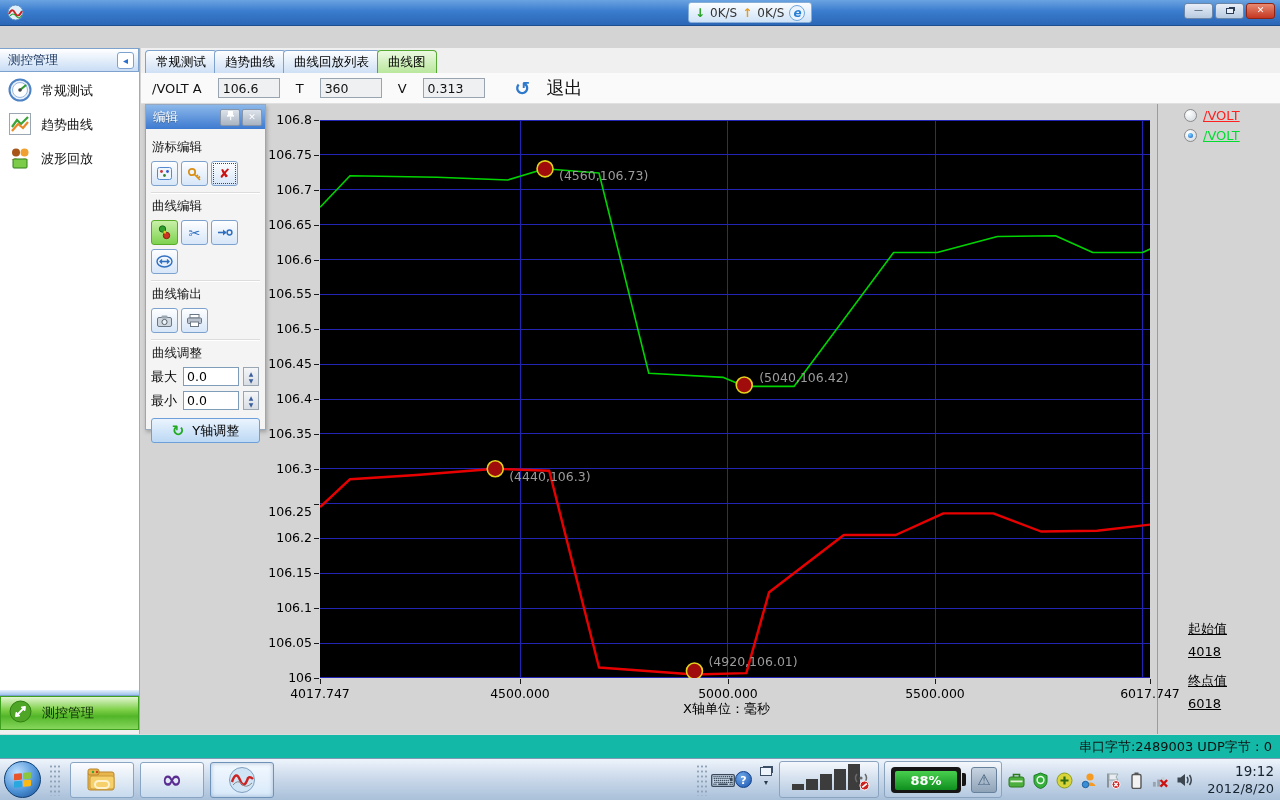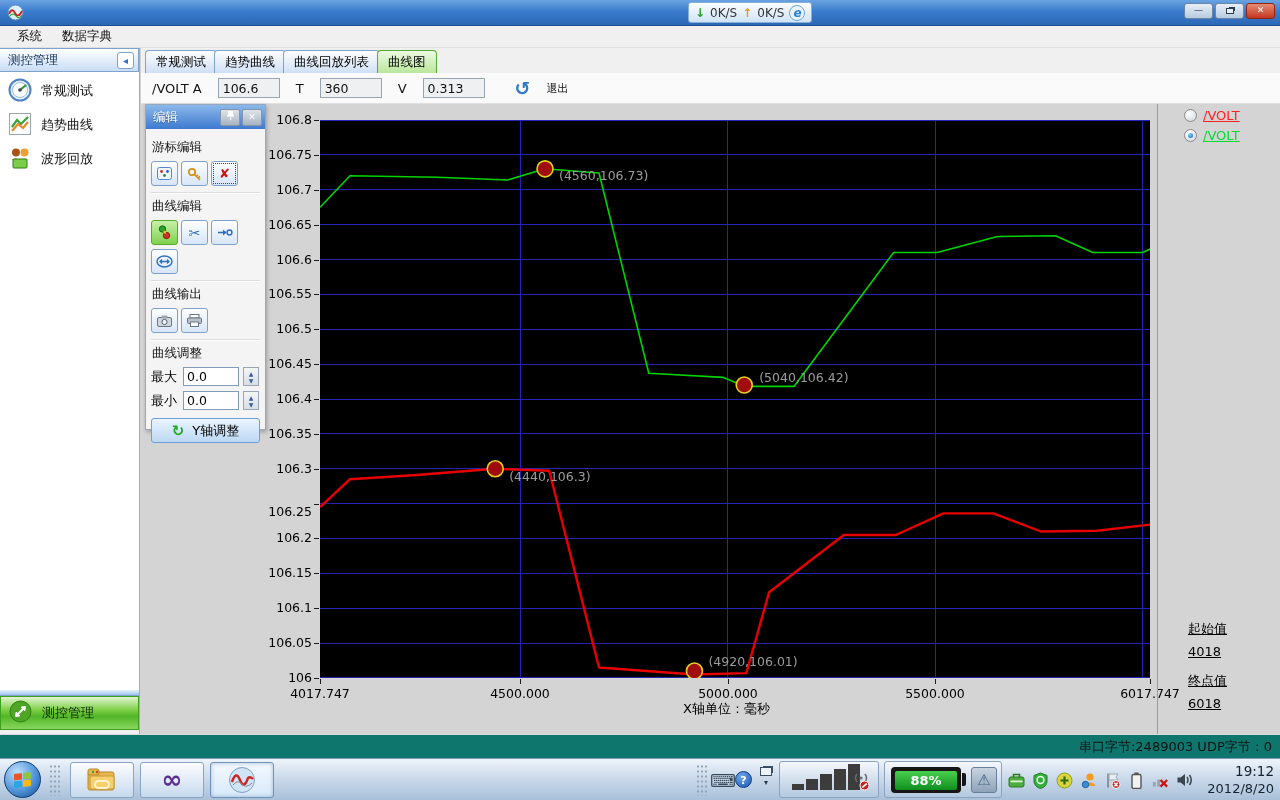--- a/index.html
+++ b/index.html
@@ -58,21 +58,21 @@
     background:linear-gradient(#fdfeff,#cfe0f5); }
   .tab.active { border-color:#55aa33; background:linear-gradient(#ecf9e2,#b9e79c); }
 
   
   .toolbar { left:141px; top:73px; width:1139px; height:31px; background:#fafafa; border-bottom:1px solid #e0e0e0;
     display:flex; align-items:center; gap:16px; padding-left:11px; }
   .tb-label { font-size:13px; color:#111; }
   .tb-input { width:62px; height:20px; border:1px solid #98a4b0; background:#eef0f2; font-size:12.5px;
     padding:1px 4px; color:#111; font-family:inherit; }
   .exit-ico { color:#2f79cc; font-size:19px; font-weight:bold; margin-left:14px; line-height:20px; }
-  .exit-label { font-size:11px; color:#111; }
+  .exit-label { font-size:18px; color:#111; }
 
   
   .content { left:141px; top:104px; width:1139px; height:630px; background:#d4d4d4; }
   .plot { left:320px; top:120px; width:830px; height:558px; background:#000; }
   .plot svg { display:block; }
   .ytick-label { position:absolute; width:46px; text-align:right; font-size:12.5px; color:#000; pointer-events:none; }
   .ytick-dash { position:absolute; width:5px; height:1px; background:#1a1a1a; pointer-events:none; }
   .xtick-label { position:absolute; width:74px; text-align:center; font-size:12.5px; color:#000; pointer-events:none; }
   .xtick-mark { position:absolute; width:1px; height:5px; background:#1a1a1a; pointer-events:none; }
   .x-unit { left:683px; top:700px; font-size:13px; color:#000; }
@@ -108,21 +108,21 @@
   .ep-input { width:56px; height:19px; border:1px solid #7f9db9; background:#fff; font-size:12.5px; padding:1px 3px; font-family:inherit; }
   .spinner { width:16px; height:19px; border:1px solid #9aa6b2; background:linear-gradient(#f4f6f8,#d9dee4);
     display:flex; flex-direction:column; align-items:center; justify-content:center; }
   .spinner span { font-size:6px; line-height:7px; color:#3a5f9e; }
   .yaxis-btn { width:109px; height:25px; border:1px solid #6f9fd8; border-radius:3px;
     background:linear-gradient(#eaf4fe,#bcd8f4); display:flex; align-items:center; justify-content:center; gap:8px; margin-top:8px; }
   .yaxis-btn .ico { color:#1faa1f; font-weight:bold; font-size:15px; }
   .yaxis-btn .lbl { font-size:13px; color:#000; }
 
   
-  .statusbar { left:0; top:734px; width:1280px; height:24px; background:#0f766e; border-top:1px solid #dadada;
+  .statusbar { left:0; top:734px; width:1280px; height:24px; background:#14b8a6; border-top:1px solid #dadada;
     display:flex; align-items:center; justify-content:flex-end; padding-right:8px; }
   .status-text { font-size:13px; color:#111; }
 
   
   .taskbar { left:0; top:758px; width:1280px; height:42px;
     background:linear-gradient(#eef4fb 0%, #ccdaeb 45%, #a9c0d9 100%); border-top:1px solid #7e99b5; }
   .start-orb { position:absolute; left:4px; top:2px; width:37px; height:37px; border-radius:50%;
     border:1px solid #0d3d73; background:radial-gradient(circle at 35% 30%, #bfe0ff 0%, #4f94d8 55%, #16498f 100%);
     display:flex; align-items:center; justify-content:center; }
   .grip { position:absolute; top:5px; width:12px; height:32px;
@@ -175,24 +175,20 @@
       <span>0K/S</span>
       <span class="ie-ico">e</span>
     </div>
     <div class="win-btns">
       <div class="win-btn">—</div>
       <div class="win-btn"><span class="restore-glyph"></span></div>
       <div class="win-btn close">✕</div>
     </div>
   </div>
 
-  <div class="abs menubar">
-    <span class="menu-item">系统</span>
-    <span class="menu-item">数据字典</span>
-  </div>
 
   <div class="abs sidebar">
     <div class="sb-header">
       <span class="sb-header-label">测控管理</span>
       <span class="sb-collapse">◂</span>
     </div>
     <div class="sb-item" style="top:28px;">
       <span><svg width="24" height="24" viewBox="0 0 24 24">
             <circle cx="12" cy="12" r="10.5" fill="#e9f1fb" stroke="#4d82c4" stroke-width="2"></circle>
             <circle cx="12" cy="12" r="7.5" fill="#fff" stroke="#9ab8dd"></circle>

